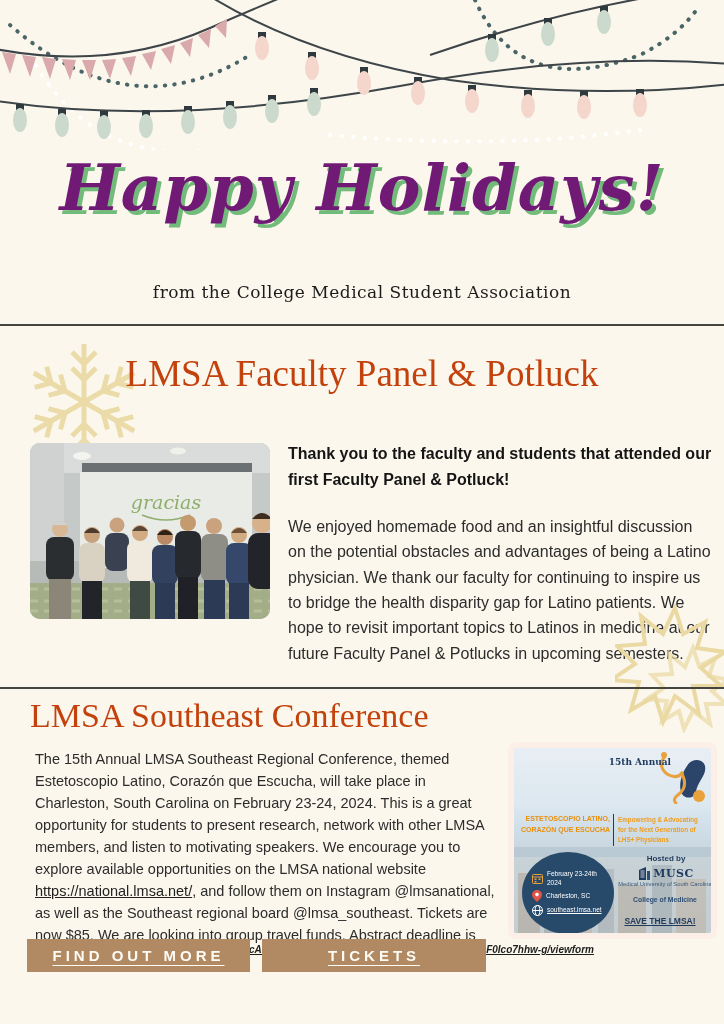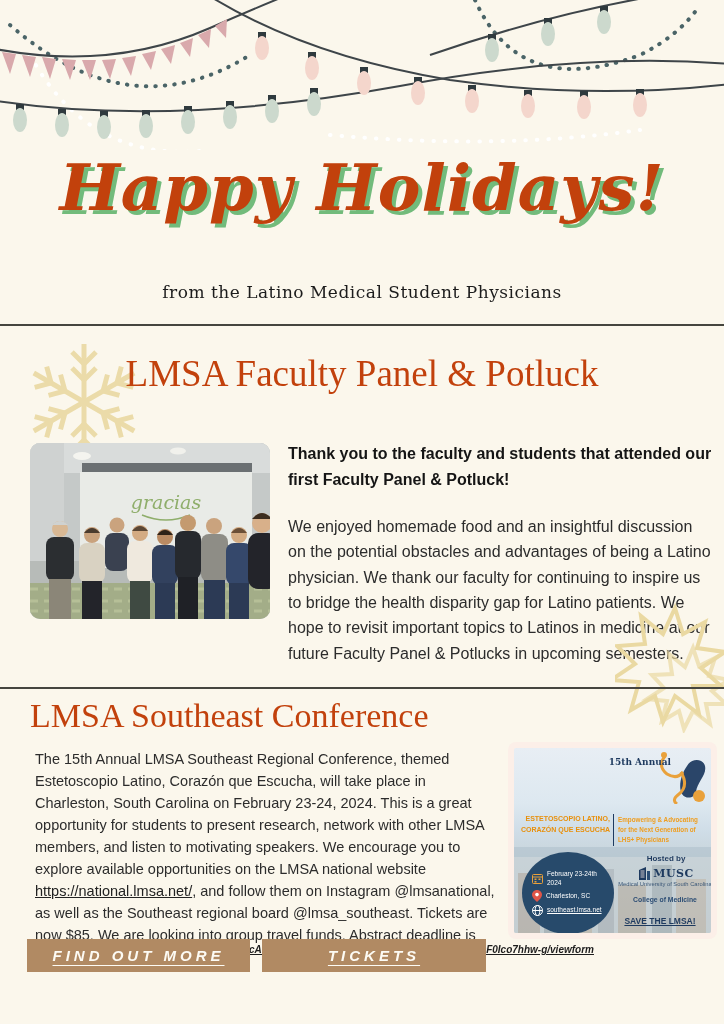--- a/index.html
+++ b/index.html
@@ -9,21 +9,21 @@
     font-family:"Liberation Sans", sans-serif;
     color:#262626;
   }
   .abs{position:absolute;}
   
   .holiday-title{
     left:0;right:0;top:150px;text-align:center;
     font-family:"DejaVu Serif", serif;
     font-style:italic;font-weight:bold;
     font-size:64px;letter-spacing:1px;
-    color:#c2410c;
+    color:#701a75;
     text-shadow:4px 4px 0 #72bb7b;
     white-space:nowrap;
   }
   .holiday-sub{
     left:0;right:0;top:282px;text-align:center;
     font-family:"DejaVu Serif", serif;
     font-size:17px;color:#1c1c1c;letter-spacing:0.5px;
   }
   .divider{left:0;width:724px;height:0;border-top:2px solid #45453f;}
   
@@ -51,21 +51,21 @@
   }
   .inline-link{color:#222;text-decoration:underline;cursor:pointer;}
   .form-link{
     left:35px;top:944px;width:560px;
     font-size:10px;font-weight:bold;font-style:italic;
     color:#1d1d1d;text-decoration:underline;white-space:nowrap;cursor:pointer;
   }
   .btn{
     top:939px;height:33px;background:#b18a63;
     display:flex;align-items:center;justify-content:center;
-    cursor:pointer;border:none;font-style:italic;
+    cursor:pointer;border:none;
   }
   .btn span{
     color:#fdfbf4;font-weight:bold;font-size:15px;letter-spacing:4px;
     text-decoration:underline;text-underline-offset:4px;
   }
   #btn-find{left:27px;width:223px;}
   #btn-tickets{left:262px;width:224px;}
   
   .flyer{
     left:508px;top:742px;width:209px;height:197px;
@@ -223,21 +223,21 @@
         <ellipse cx="0" cy="16" rx="7" ry="12" fill="#ccd9cd"></ellipse>
       </g>
     <g transform="translate(604,6)">
         <rect x="-4" y="0" width="8" height="7" fill="#2f3a3e"></rect>
         <ellipse cx="0" cy="16" rx="7" ry="12" fill="#ccd9cd"></ellipse>
       </g>
   </g>
 </svg>
 
 <div class="abs holiday-title">Happy Holidays!</div>
-<div class="abs holiday-sub">from the Latino Medical Student Physicians</div>
+<div class="abs holiday-sub">from the College Medical Student Association</div>
 <div class="abs divider" style="top:324px;"></div>
 
 <svg class="abs" style="left:12px;top:340px;" width="130" height="125" viewBox="0 0 130 125">
   <g stroke="#ead9a2" stroke-width="5" fill="none" opacity="0.9">
     <g transform="translate(72,62)">
       <g id="arm">
         <line x1="0" y1="0" x2="0" y2="-58"></line>
         <path d="M-12,-50 L0,-38 L12,-50"></path>
           <path d="M-12,-34 L0,-22 L12,-34"></path>
       </g>

